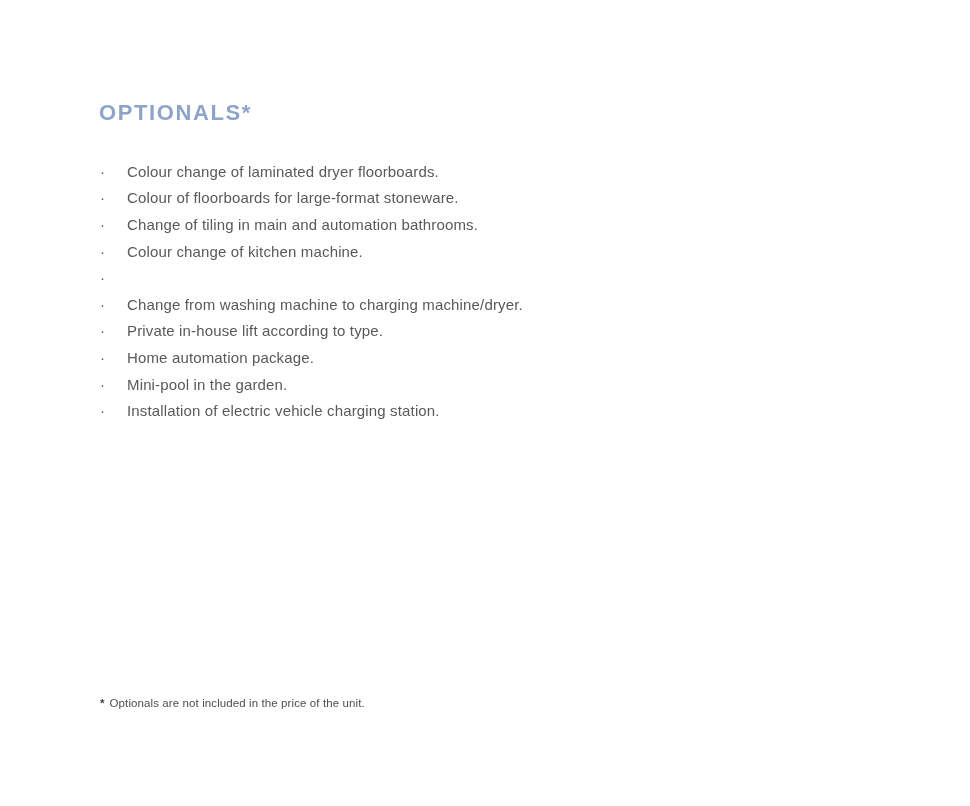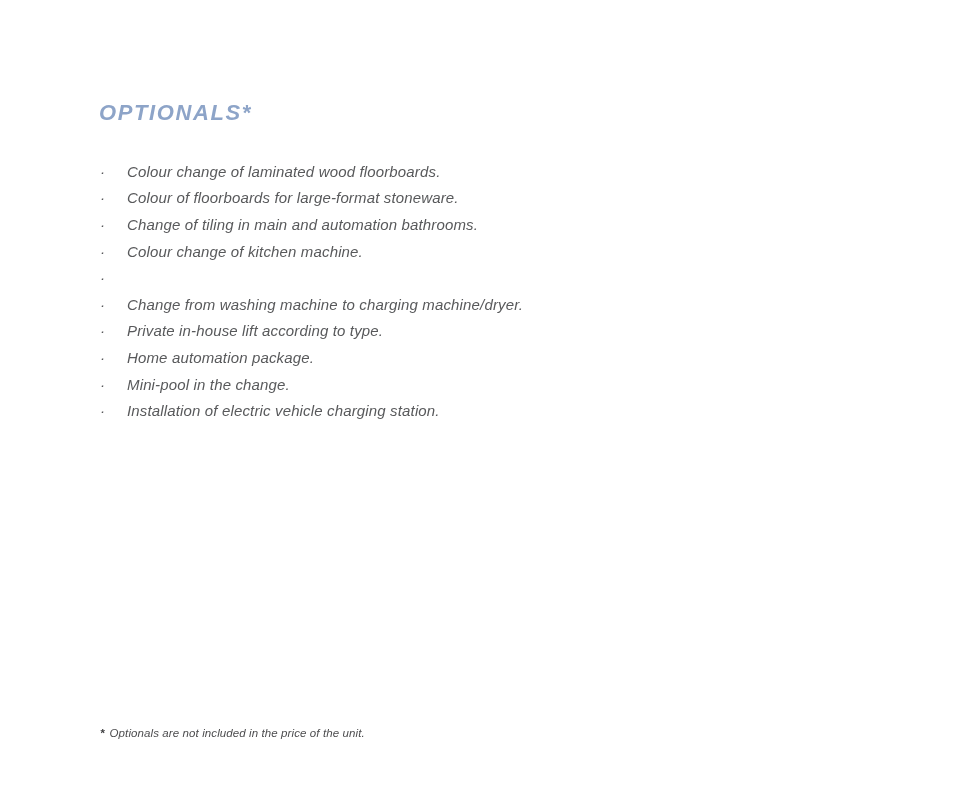--- a/index.html
+++ b/index.html
@@ -1,15 +1,15 @@
 <!DOCTYPE html>
 <html><head>
 <meta charset="utf-8">
 <style>
-  * { margin: 0; padding: 0; box-sizing: border-box; font-style: italic; }
+  * { margin: 0; padding: 0; box-sizing: border-box; }
   html, body {
     width: 970px;
     height: 806px;
     background: #ffffff;
     font-family: "Liberation Sans", sans-serif;
     overflow: hidden;
   }
   .page {
     position: relative;
     width: 970px;
@@ -46,39 +46,38 @@
     color: #58595b;
     font-size: 15px;
   }
   .footnote {
     position: absolute;
     left: 100px;
     top: 697px;
     font-size: 11.5px;
     color: #4d4d4f;
     letter-spacing: 0.1px;
-    margin-top: 30px;
   }
   .footnote-marker {
     font-weight: 700;
     margin-right: 5px;
     color: #3c3c3e;
   }
 </style>
 </head>
 <body>
 
 <div class="page">
 
   <h1 class="page-title">OPTIONALS*</h1>
 
   <ul class="optionals-list" id="optionals-list">
       <li>
         <span class="bullet">·</span>
-        <span>Colour change of laminated wood floorboards.</span>
+        <span>Colour change of laminated dryer floorboards.</span>
       </li>
       <li>
         <span class="bullet">·</span>
         <span>Colour of floorboards for large-format stoneware.</span>
       </li>
       <li>
         <span class="bullet">·</span>
         <span>Change of tiling in main and automation bathrooms.</span>
       </li>
       <li>
@@ -95,21 +94,21 @@
       <li>
         <span class="bullet">·</span>
         <span>Private in-house lift according to type.</span>
       </li>
       <li>
         <span class="bullet">·</span>
         <span>Home automation package.</span>
       </li>
       <li>
         <span class="bullet">·</span>
-        <span>Mini-pool in the change.</span>
+        <span>Mini-pool in the garden.</span>
       </li>
       <li>
         <span class="bullet">·</span>
         <span>Installation of electric vehicle charging station.</span>
       </li>
     </ul>
 
   <div class="footnote">
     <span class="footnote-marker">*</span><span>Optionals are not included in the price of the unit.</span>
   </div>

